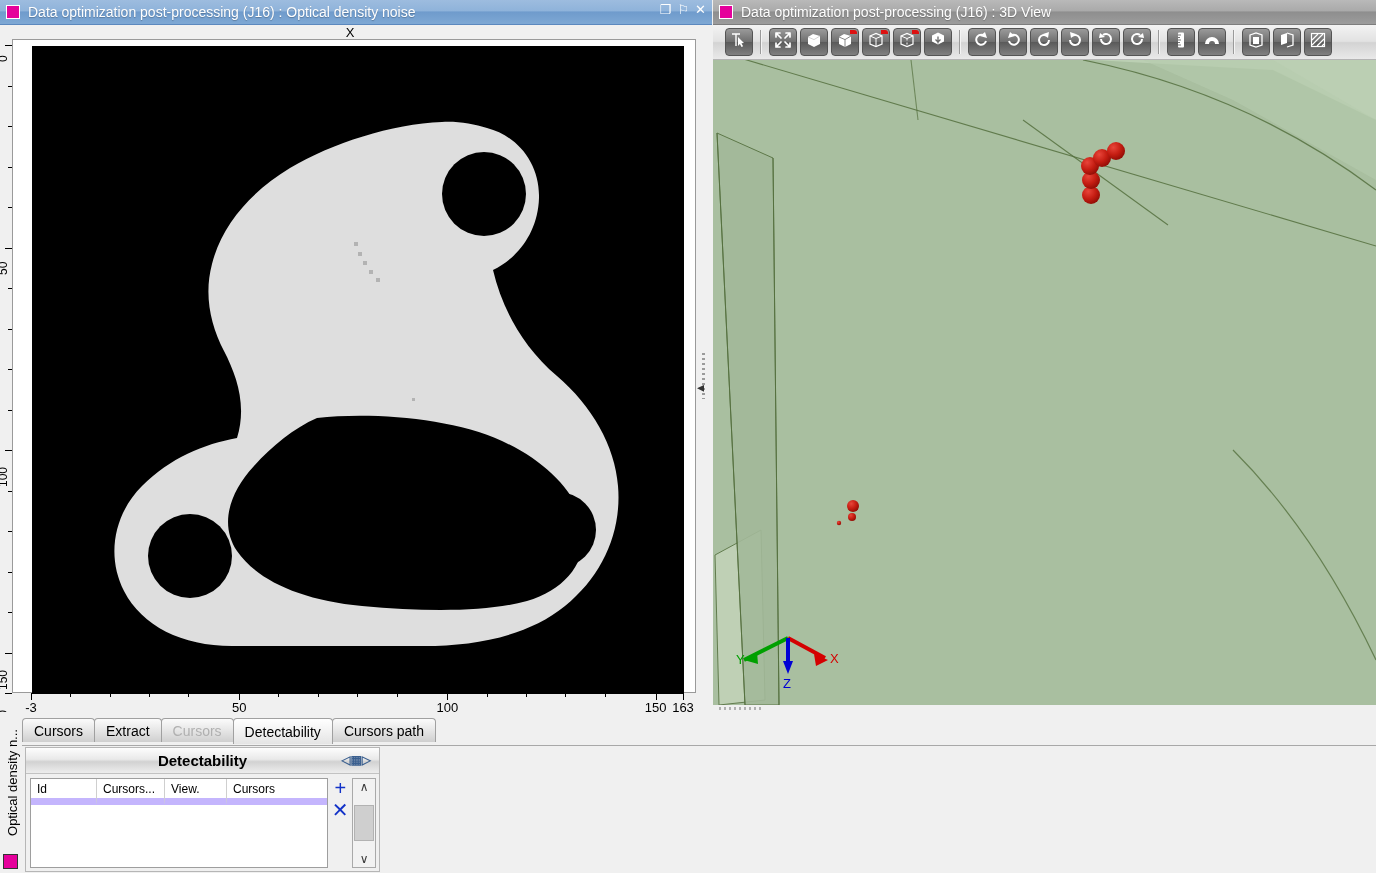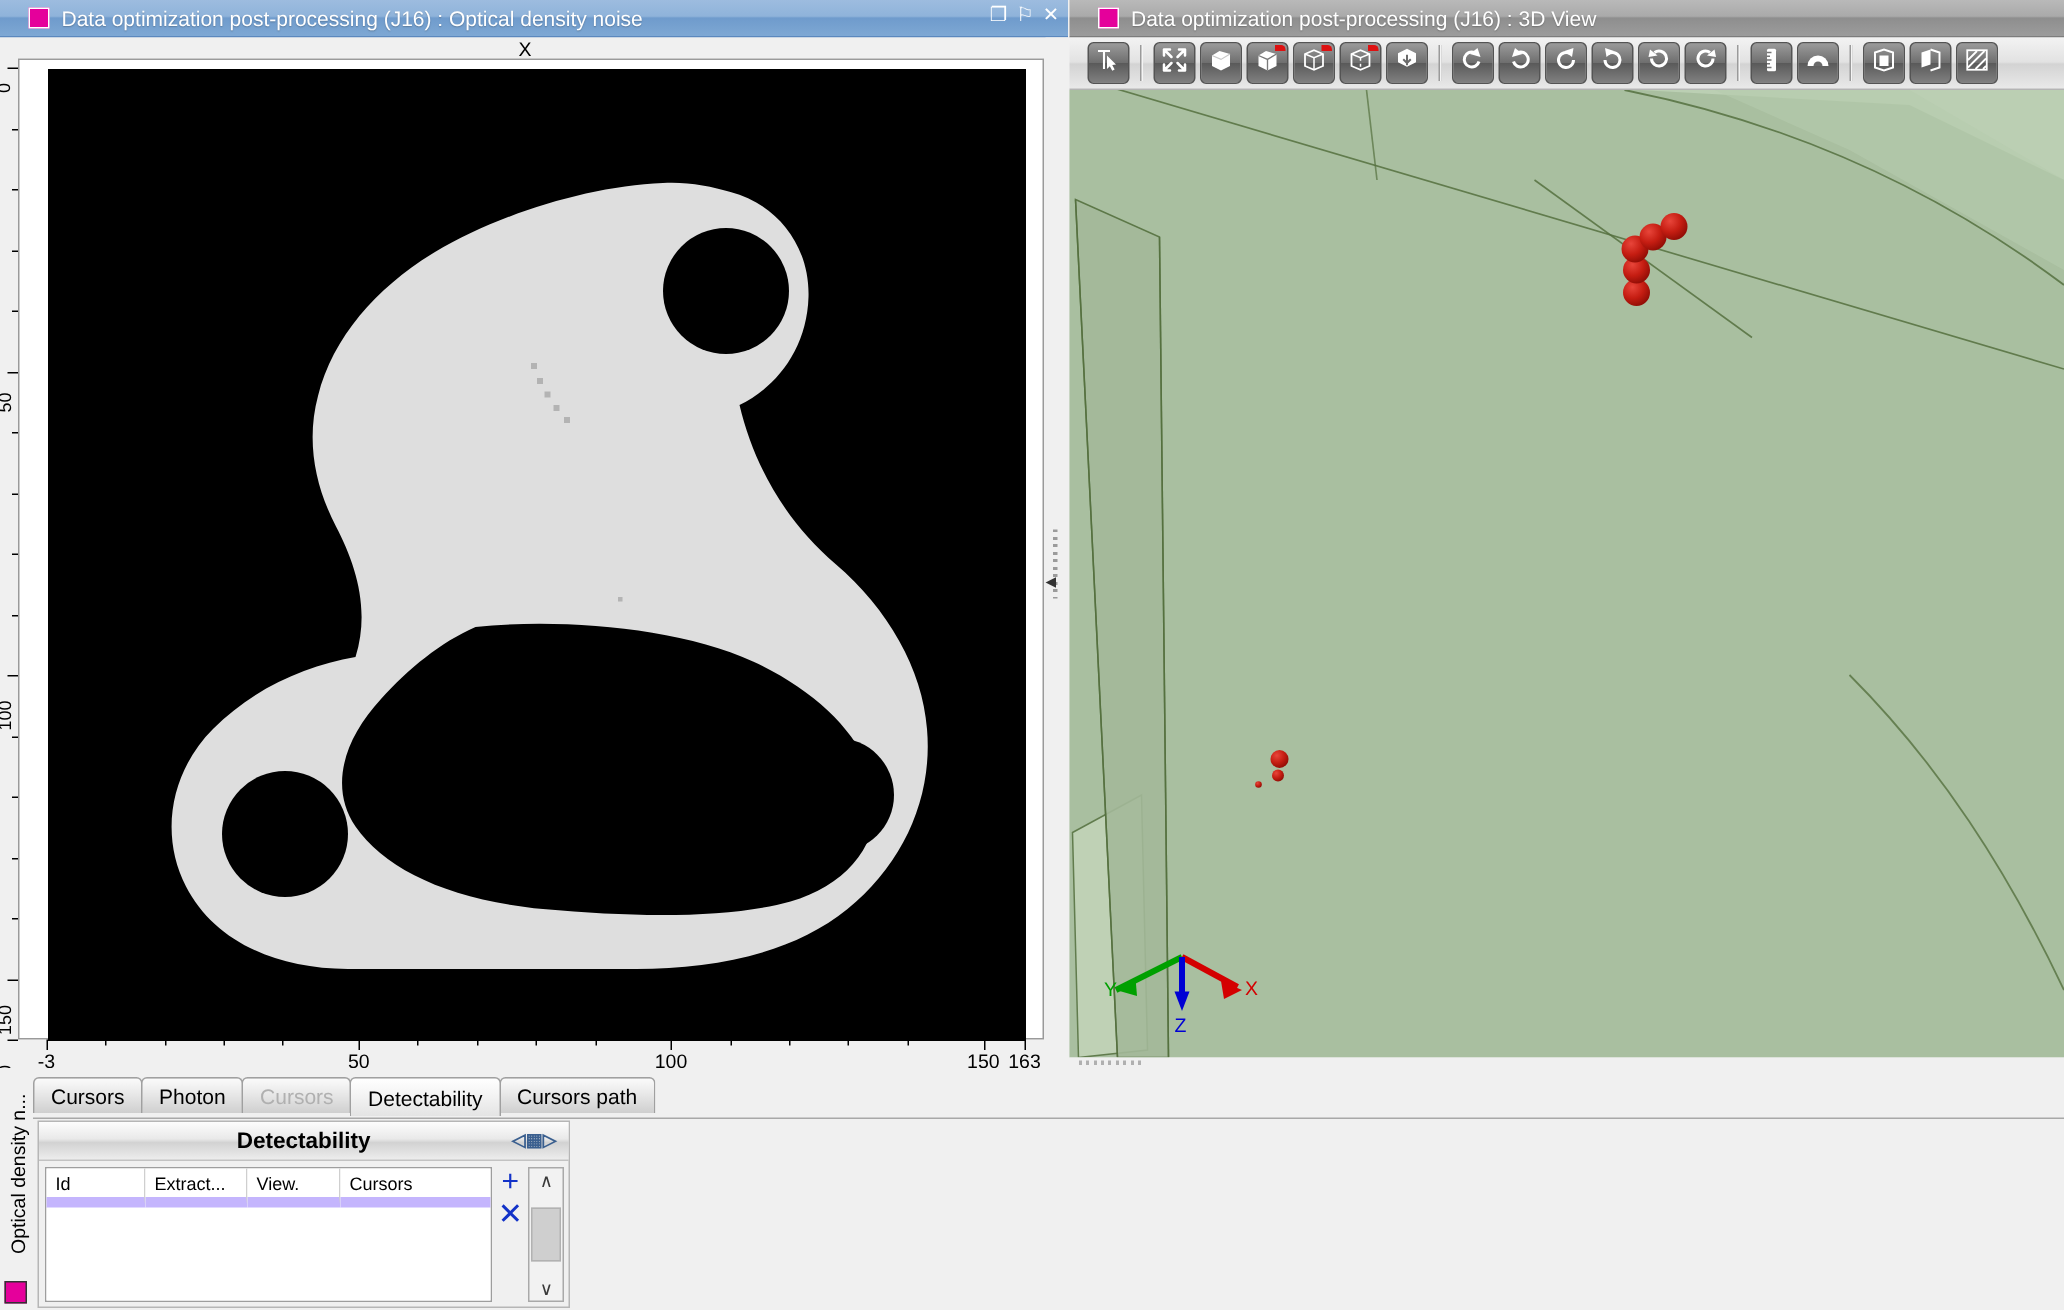--- a/index.html
+++ b/index.html
@@ -18,21 +18,21 @@
   
   #left-window {
     position: absolute; left: 0; top: 0;
     width: 712px; height: 712px;
     background: #f0f0f0;
   }
   .titlebar {
     position: relative;
     height: 25px;
     display: flex; align-items: center;
-    padding-left: 19px;
+    padding-left: 6px;
     box-sizing: border-box;
     font-size: 14px;
     color: #ffffff;
   }
   .titlebar.active {
     background: linear-gradient(to bottom, #9dbcdf 0%, #8fb3da 45%, #6f9bcc 50%, #7ea8d4 100%);
     border-bottom: 1px solid #5b88be;
   }
   .titlebar.inactive {
     background: linear-gradient(to bottom, #b9b9b9 0%, #aaaaaa 45%, #8e8e8e 50%, #9c9c9c 100%);
@@ -678,21 +678,21 @@
     <div id="vert-label">
       <div id="vert-label-text">Optical density n...</div>
       <div id="vert-swatch"></div>
     </div>
 
     <div id="tabrow">
         <div class="tab">
           <span>Cursors</span>
         </div>
         <div class="tab">
-          <span>Photon</span>
+          <span>Extract</span>
         </div>
         <div class="tab disabled">
           <span>Cursors</span>
         </div>
         <div class="tab selected">
           <span>Detectability</span>
         </div>
         <div class="tab">
           <span>Cursors path</span>
         </div>
@@ -704,21 +704,21 @@
           <span>Detectability</span>
           <span id="det-expand">◁▦▷</span>
         </div>
         <div id="det-body">
           <div id="det-table">
             <div id="det-thead">
                 <div class="th" style="width: 66px;">
                   <span>Id</span>
                 </div>
                 <div class="th" style="width: 68px;">
-                  <span>Extract...</span>
+                  <span>Cursors...</span>
                 </div>
                 <div class="th" style="width: 62px;">
                   <span>View.</span>
                 </div>
                 <div class="th" style="width: 100px;">
                   <span>Cursors</span>
                 </div>
               </div>
             <div id="det-tbody"></div>
           </div>

